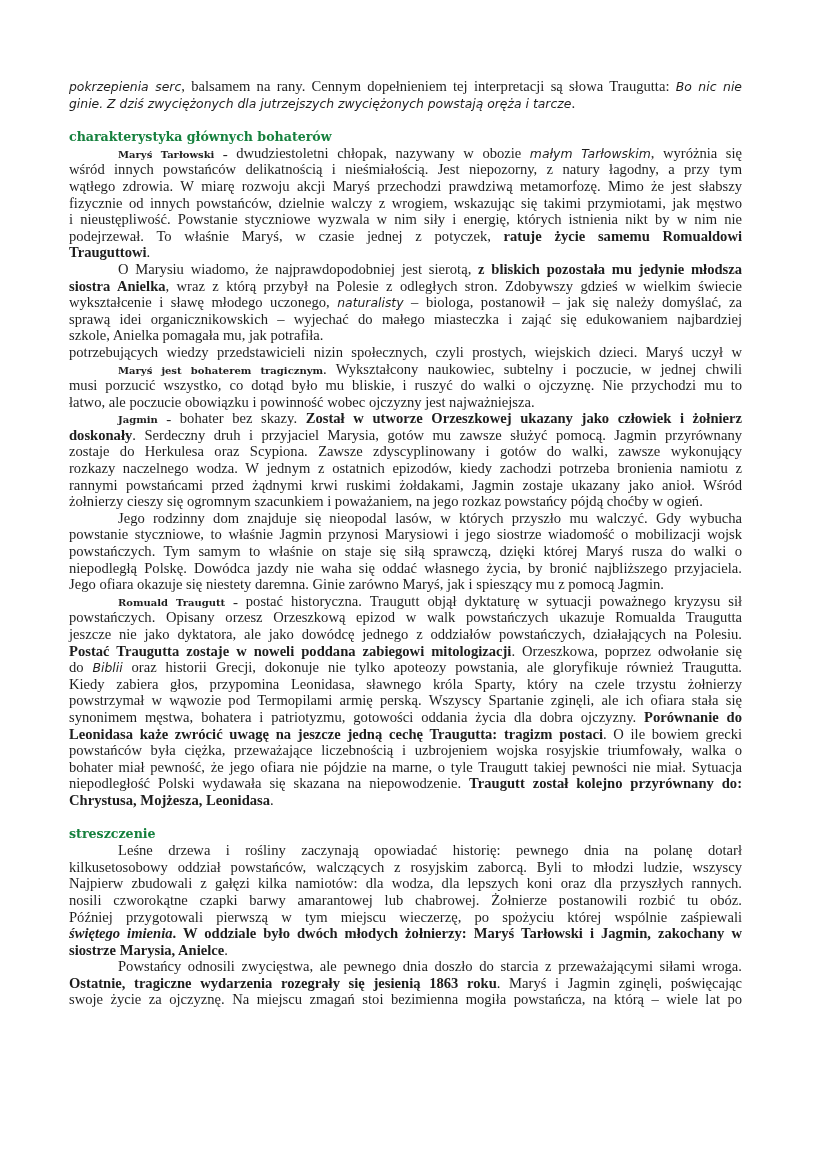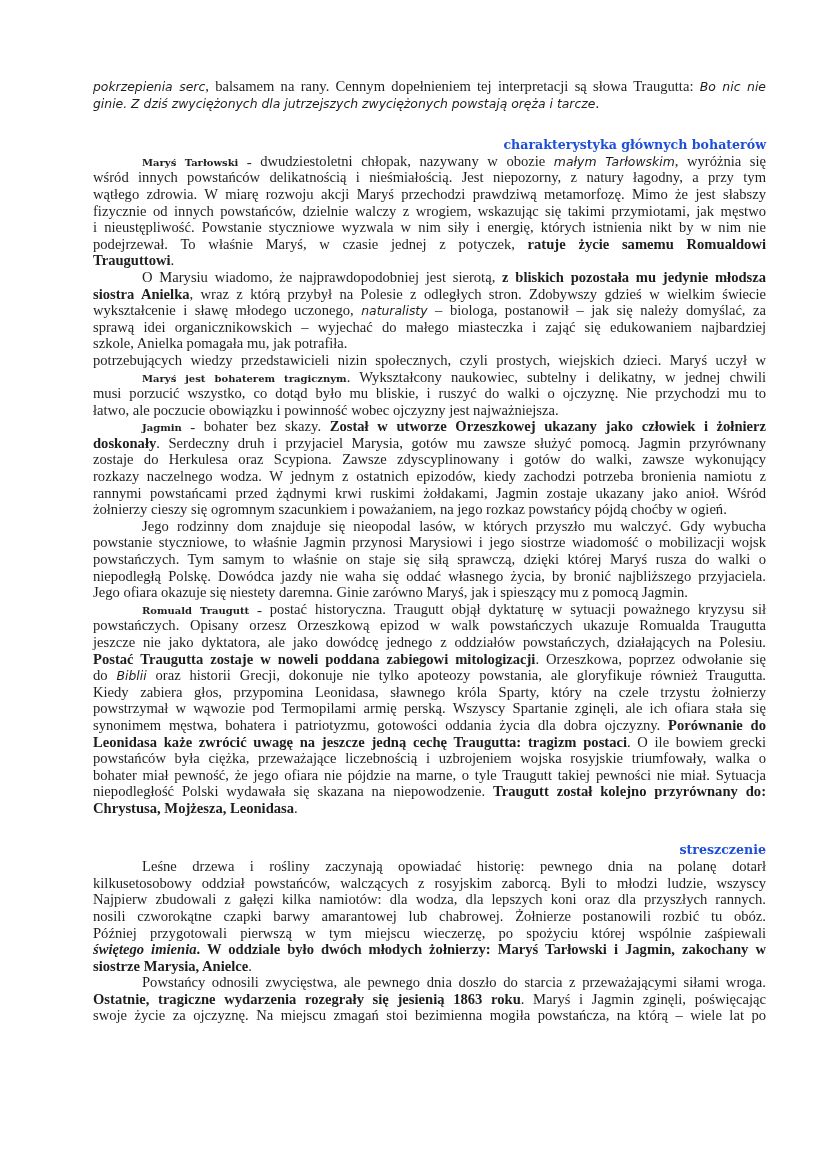--- a/index.html
+++ b/index.html
@@ -1,33 +1,33 @@
 <!DOCTYPE html>
 <html><head>
 <meta charset="utf-8">
 <style>
   html, body { margin: 0; padding: 0; background: #ffffff; }
   body { width: 828px; height: 1171px; position: relative; overflow: hidden; }
   .page {
-    position: absolute; left: 93px; top: 78px; width: 673px;
+    position: absolute; left: 69px; top: 78px; width: 673px;
     font-family: "Liberation Serif", serif;
     font-size: 14.6px; color: #1e1e1e;
   }
   .line {
     display: block; height: 16.6px; line-height: 16.6px;
     white-space: nowrap; text-align: justify; text-align-last: justify;
     overflow: visible;
   }
   .line.last { text-align-last: left; }
   .line.indent { padding-left: 49px; }
   .gap { height: 16.6px; }
   .heading {
-    display: block; height: 17px; line-height: 17px; text-align: right;
+    display: block; height: 17px; line-height: 17px; text-align: left;
     font-family: "DejaVu Serif", serif; font-weight: bold;
-    font-size: 12.6px; color: #1d4ed8; margin-top: 8px;
+    font-size: 12.6px; color: #15803d; margin-top: 0;
   }
   .b { font-weight: bold; }
   .i { font-style: italic; font-family: "DejaVu Sans", sans-serif; font-size: 12.4px; }
   .bi { font-weight: bold; font-style: italic; }
   .seg-lead { font-family: "DejaVu Serif", serif; font-weight: bold; font-size: 10px; }
 </style>
 </head>
 <body>
 
 <div class="page">
@@ -49,21 +49,21 @@
       </div>
       <div>
         <div class="line  indent"><span>O Marysiu wiadomo, że najprawdopodobniej jest sierotą, </span><span class="b">z bliskich pozostała mu jedynie młodsza</span></div>
         <div class="line "><span class="b">siostra Anielka</span><span>, wraz z którą przybył na Polesie z odległych stron. Zdobywszy gdzieś w wielkim świecie</span></div>
         <div class="line "><span>wykształcenie i sławę młodego uczonego, </span><span class="i">naturalisty</span><span> – biologa, postanowił – jak się należy domyślać, za</span></div>
         <div class="line "><span>sprawą idei organicznikowskich – wyjechać do małego miasteczka i zająć się edukowaniem najbardziej</span></div>
         <div class="line  last"><span>szkole, Anielka pomagała mu, jak potrafiła.</span></div>
         <div class="line "><span>potrzebujących wiedzy przedstawicieli nizin społecznych, czyli prostych, wiejskich dzieci. Maryś uczył w</span></div>
       </div>
       <div>
-        <div class="line  indent"><span class="seg-lead">Maryś jest bohaterem tragicznym</span><span>. Wykształcony naukowiec, subtelny i delikatny, w jednej chwili</span></div>
+        <div class="line  indent"><span class="seg-lead">Maryś jest bohaterem tragicznym</span><span>. Wykształcony naukowiec, subtelny i poczucie, w jednej chwili</span></div>
         <div class="line "><span>musi porzucić wszystko, co dotąd było mu bliskie, i ruszyć do walki o ojczyznę. Nie przychodzi mu to</span></div>
         <div class="line  last"><span>łatwo, ale poczucie obowiązku i powinność wobec ojczyzny jest najważniejsza.</span></div>
       </div>
       <div>
         <div class="line  indent"><span class="seg-lead">Jagmin – </span><span>bohater bez skazy. </span><span class="b">Został w utworze Orzeszkowej ukazany jako człowiek i żołnierz</span></div>
         <div class="line "><span class="b">doskonały</span><span>. Serdeczny druh i przyjaciel Marysia, gotów mu zawsze służyć pomocą. Jagmin przyrównany</span></div>
         <div class="line "><span>zostaje do Herkulesa oraz Scypiona. Zawsze zdyscyplinowany i gotów do walki, zawsze wykonujący</span></div>
         <div class="line "><span>rozkazy naczelnego wodza. W jednym z ostatnich epizodów, kiedy zachodzi potrzeba bronienia namiotu z</span></div>
         <div class="line "><span>rannymi powstańcami przed żądnymi krwi ruskimi żołdakami, Jagmin zostaje ukazany jako anioł. Wśród</span></div>
         <div class="line  last"><span>żołnierzy cieszy się ogromnym szacunkiem i poważaniem, na jego rozkaz powstańcy pójdą choćby w ogień.</span></div>

